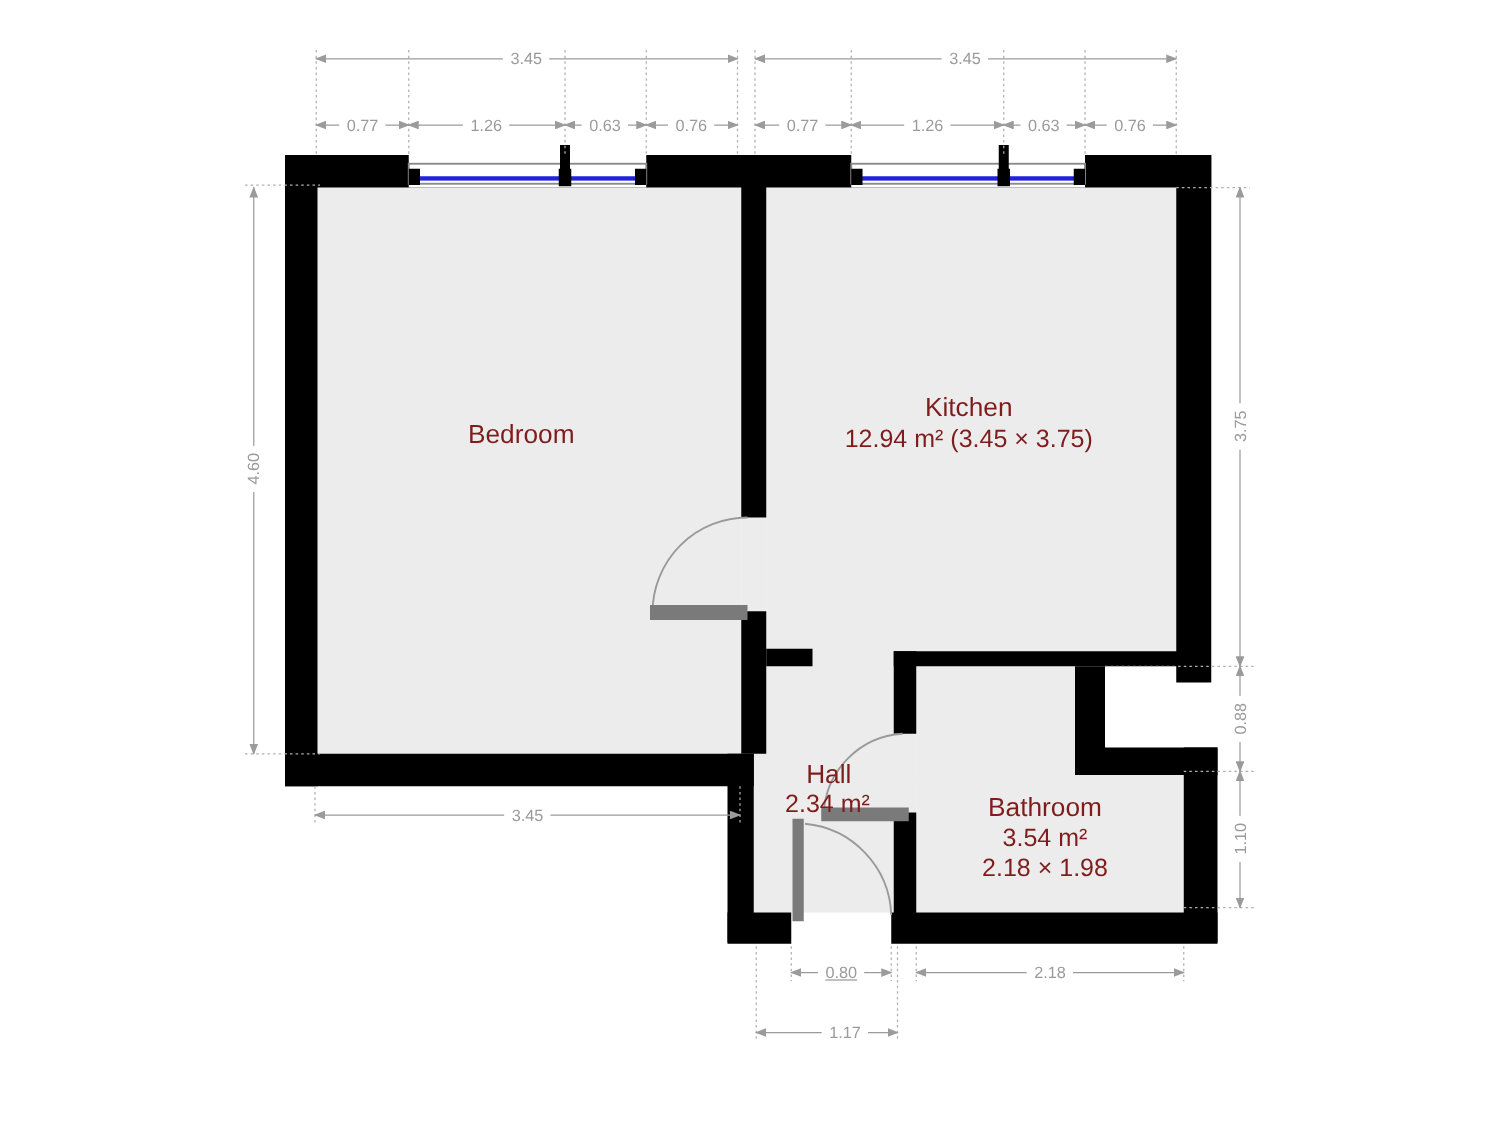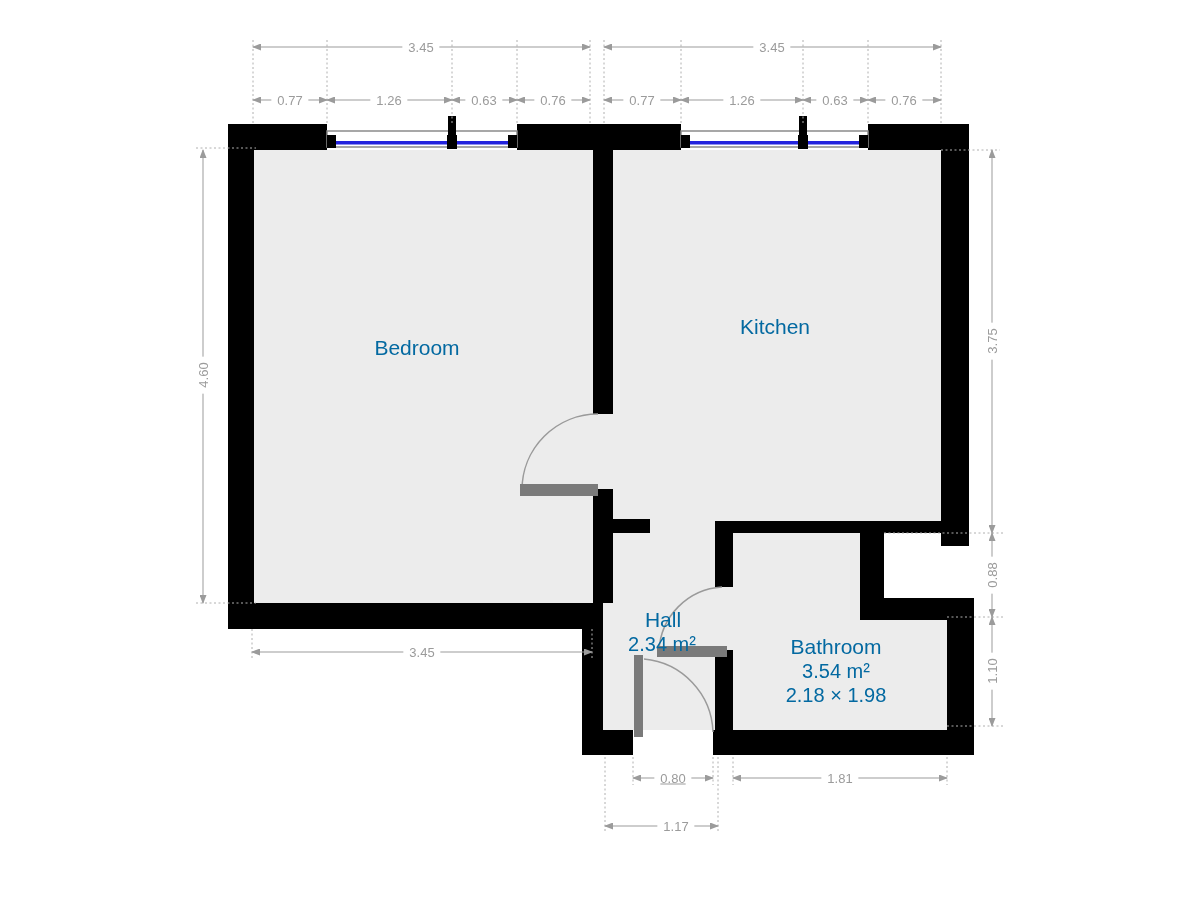--- a/index.html
+++ b/index.html
@@ -2,21 +2,21 @@
 <html><head>
 <meta charset="utf-8">
 <style>
   html,body{margin:0;padding:0;background:#ffffff;}
   .stage{
     position:relative;width:1200px;height:900px;background:#ffffff;overflow:hidden;
     font-family:"Liberation Sans", sans-serif;
   }
   .stage svg{position:absolute;left:0;top:0;}
   .lbl{
-    position:absolute;white-space:nowrap;color:#0369a1;
+    position:absolute;white-space:nowrap;color:#7f1d1d;
     transform:translate(-50%,-50%);text-align:center;
   }
   .room-name{font-size:21px;}
   .room-sub{font-size:20px;}
   .dim{
     font-size:13px;color:#9b9b9b;background:#ffffff;padding:0 6px;line-height:15px;
   }
   .dim.vert{transform:translate(-50%,-50%) rotate(-90deg);}
 </style>
 </head>
@@ -145,20 +145,21 @@
       <line x1="252" y1="652" x2="592" y2="652"></line>
       <line x1="633" y1="778" x2="713" y2="778"></line>
       <line x1="733" y1="778" x2="947" y2="778"></line>
       <line x1="605" y1="826" x2="718" y2="826"></line>
     </g>
   </svg>
 
   <div class="lbl room-name" style="left:417px;top:348px;">Bedroom</div>
 
   <div class="lbl room-name" style="left:775px;top:327px;">Kitchen</div>
+  <div class="lbl room-sub" style="left:775px;top:352px;">12.94 m² (3.45 × 3.75)</div>
 
   <div class="lbl room-name" style="left:663px;top:620px;">Hall</div>
   <div class="lbl room-sub" style="left:650px;top:644px;margin-left:12px;">2.34 m²</div>
 
   <div class="lbl room-name" style="left:836px;top:647px;">Bathroom</div>
   <div class="lbl room-sub" style="left:836px;top:671px;">3.54 m²</div>
   <div class="lbl room-sub" style="left:836px;top:695px;">2.18 × 1.98</div>
 
   <div class="lbl dim" style="left:421px;top:47px;">3.45</div>
   <div class="lbl dim" style="left:772px;top:47px;">3.45</div>
@@ -173,16 +174,16 @@
   <div class="lbl dim" style="left:835px;top:100px;">0.63</div>
   <div class="lbl dim" style="left:904px;top:100px;">0.76</div>
 
   <div class="lbl dim vert" style="left:203px;top:375px;">4.60</div>
   <div class="lbl dim vert" style="left:992px;top:341px;">3.75</div>
   <div class="lbl dim vert" style="left:992px;top:575px;">0.88</div>
   <div class="lbl dim vert" style="left:992px;top:671px;">1.10</div>
 
   <div class="lbl dim" style="left:422px;top:652px;">3.45</div>
   <div class="lbl dim" style="left:673px;top:778px;text-decoration:underline;">0.80</div>
-  <div class="lbl dim" style="left:840px;top:778px;">1.81</div>
+  <div class="lbl dim" style="left:840px;top:778px;">2.18</div>
   <div class="lbl dim" style="left:676px;top:826px;">1.17</div>
 
 </div>
 
 </body></html>

